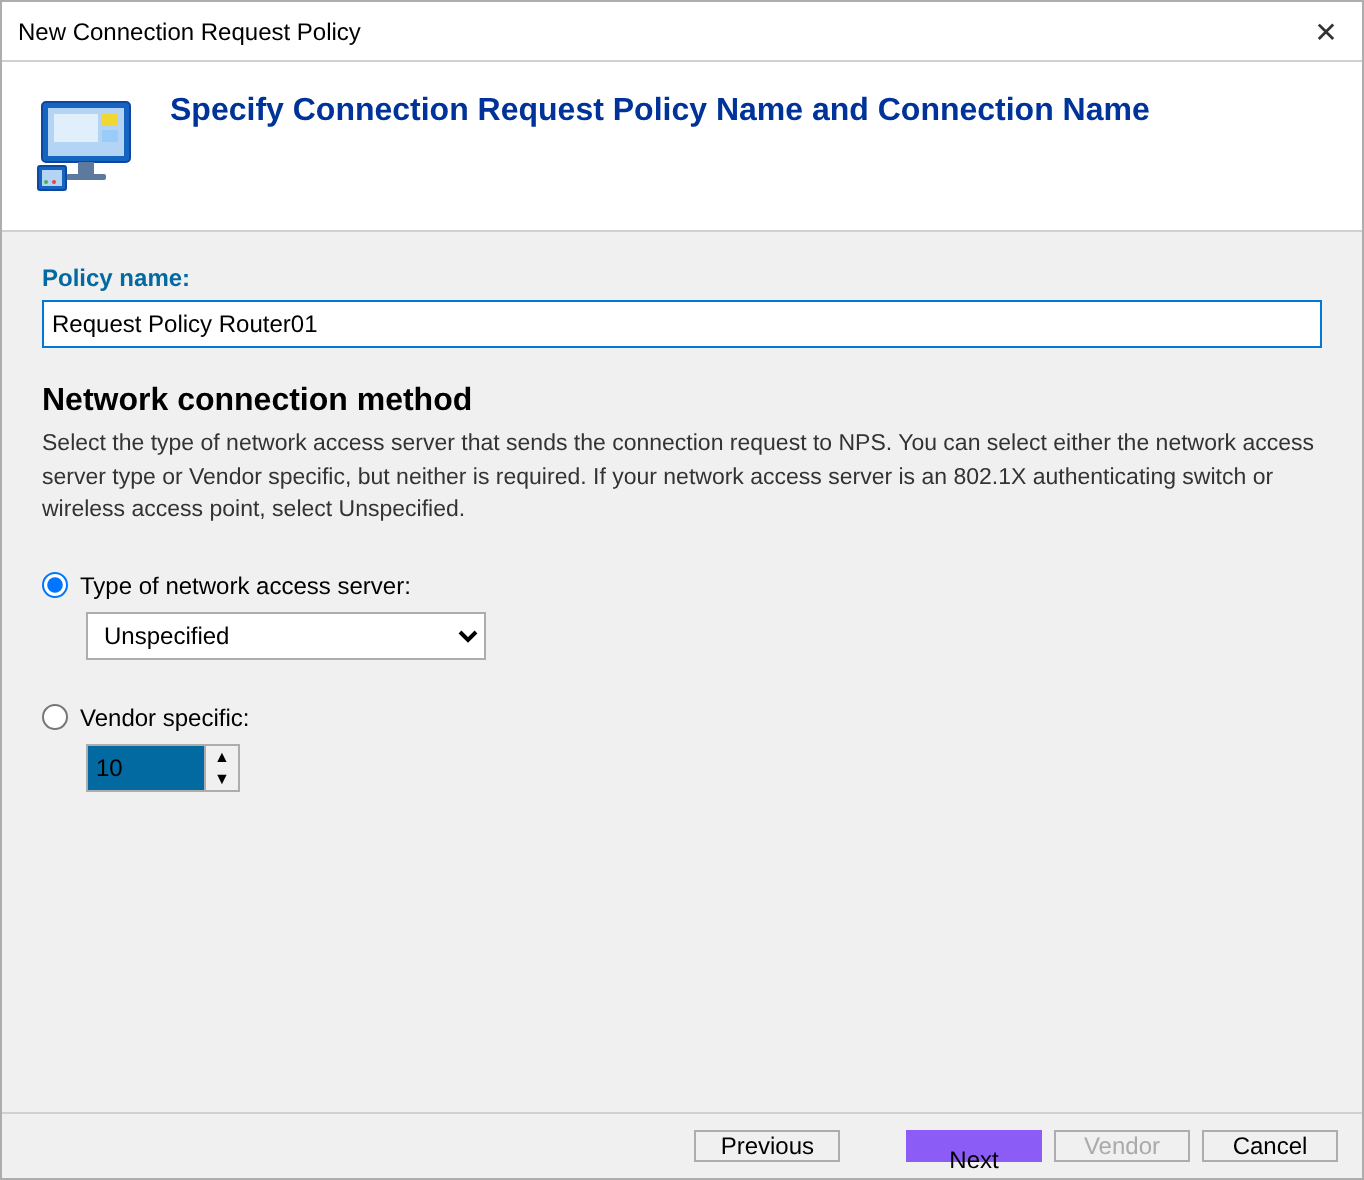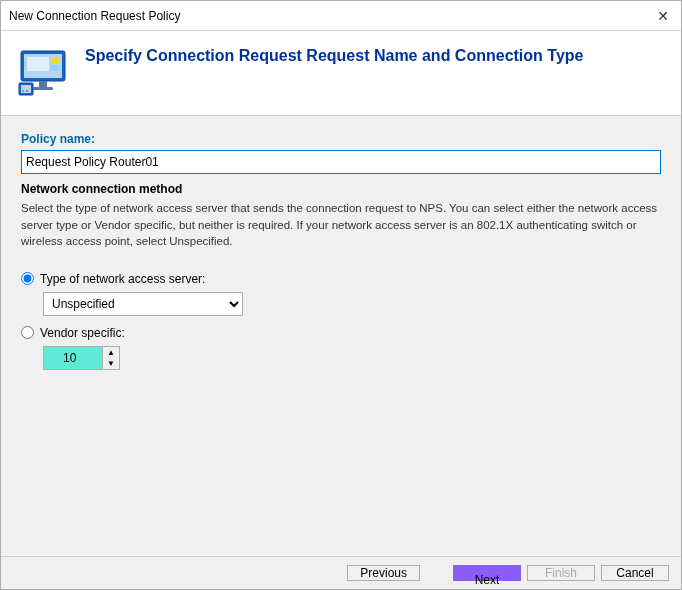--- a/index.html
+++ b/index.html
@@ -106,24 +106,24 @@
       height: 24px;
       border: 1px solid #0078d7;
       padding: 6px 4px;
       font-size: 12px;
       font-family: "Segoe UI", sans-serif;
       outline: none;
       background: #fff;
     }
 
     .section-title {
-      font-size: 12px;
+      font-size: 16px;
       font-weight: bold;
       color: #000;
-      margin-top: 8px;
+      margin-top: 18px;
       margin-bottom: 4px;
     }
 
     .section-description {
       font-size: 11.5px;
       color: #333;
       line-height: 1.45;
       margin-bottom: 22px;
     }
 
@@ -138,21 +138,21 @@
       cursor: pointer;
     }
 
     .radio-label {
       font-size: 12px;
       color: #000;
     }
 
     .dropdown-wrapper {
       margin-left: 22px;
-      margin-bottom: 10px;
+      margin-bottom: 22px;
     }
 
     .network-select {
       width: 200px;
       height: 24px;
       font-size: 12px;
       font-family: "Segoe UI", sans-serif;
       border: 1px solid #adadad;
       padding: 2px 4px;
       background: #fff;
@@ -162,24 +162,24 @@
     .vendor-spinbox-wrapper {
       margin-left: 22px;
       display: flex;
       align-items: center;
     }
 
     .spinbox {
       width: 60px;
       height: 24px;
       border: 1px solid #adadad;
-      padding: 2px 19px;
-      font-size: 12px;
-      font-family: "Segoe UI", sans-serif;
-      background: #5eead4;
+      padding: 2px 4px;
+      font-size: 12px;
+      font-family: "Segoe UI", sans-serif;
+      background: #0369a1;
     }
 
     .spinbox-arrows {
       display: flex;
       flex-direction: column;
       border: 1px solid #adadad;
       border-left: none;
       height: 24px;
       overflow: hidden;
     }
@@ -260,21 +260,21 @@
         <rect x="22" y="34" width="8" height="6" fill="#5c7a9e"></rect>
         <rect x="16" y="40" width="20" height="3" rx="1" fill="#5c7a9e"></rect>
 
         <rect x="2" y="36" width="14" height="12" rx="1" fill="#1565c0" stroke="#0d47a1" stroke-width="1"></rect>
         <rect x="4" y="38" width="10" height="8" fill="#b3d4f5"></rect>
         <circle cx="6" cy="44" r="1" fill="#4caf50"></circle>
         <circle cx="10" cy="44" r="1" fill="#f44336"></circle>
       </svg>
     </div>
     <div class="header-text-block">
-      <div class="header-title">Specify Connection Request Request Name and Connection Type</div>
+      <div class="header-title">Specify Connection Request Policy Name and Connection Name</div>
     </div>
   </div>
 
   <div class="content-section">
 
     <div class="field-label">Policy name:</div>
     <input class="policy-name-input" type="text" value="Request Policy Router01" style="">
 
     <div class="section-title">Network connection method</div>
     <div class="section-description">Select the type of network access server that sends the connection request to NPS. You can select either the network access server type or Vendor specific, but neither is required.  If your network access server is an 802.1X authenticating switch or wireless access point, select Unspecified.</div>
@@ -303,17 +303,17 @@
         <button class="spinbox-arrow">▲</button>
         <button class="spinbox-arrow">▼</button>
       </div>
     </div>
 
   </div>
 
   <div class="footer-section">
     <button class="btn">Previous</button>
     <button class="btn btn-primary">Next</button>
-    <button class="btn" disabled="">Finish</button>
+    <button class="btn" disabled="">Vendor</button>
     <button class="btn">Cancel</button>
   </div>
 
 </div>
 
 </body></html>

